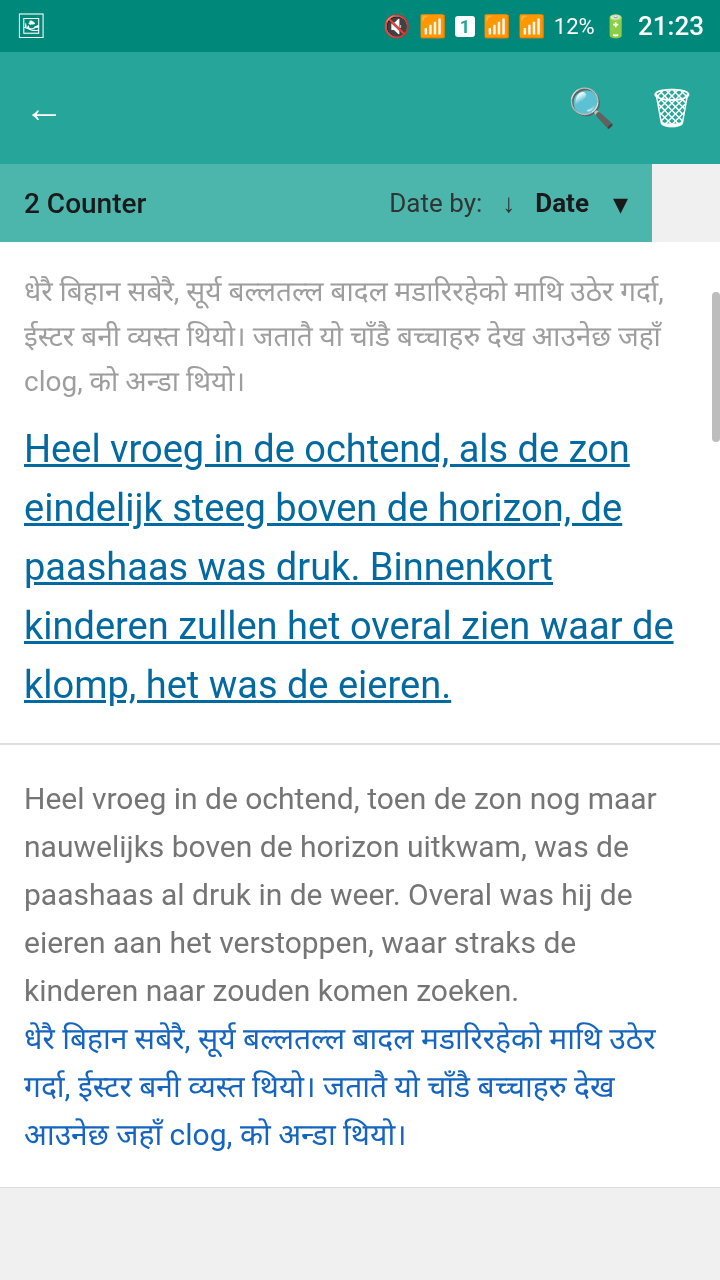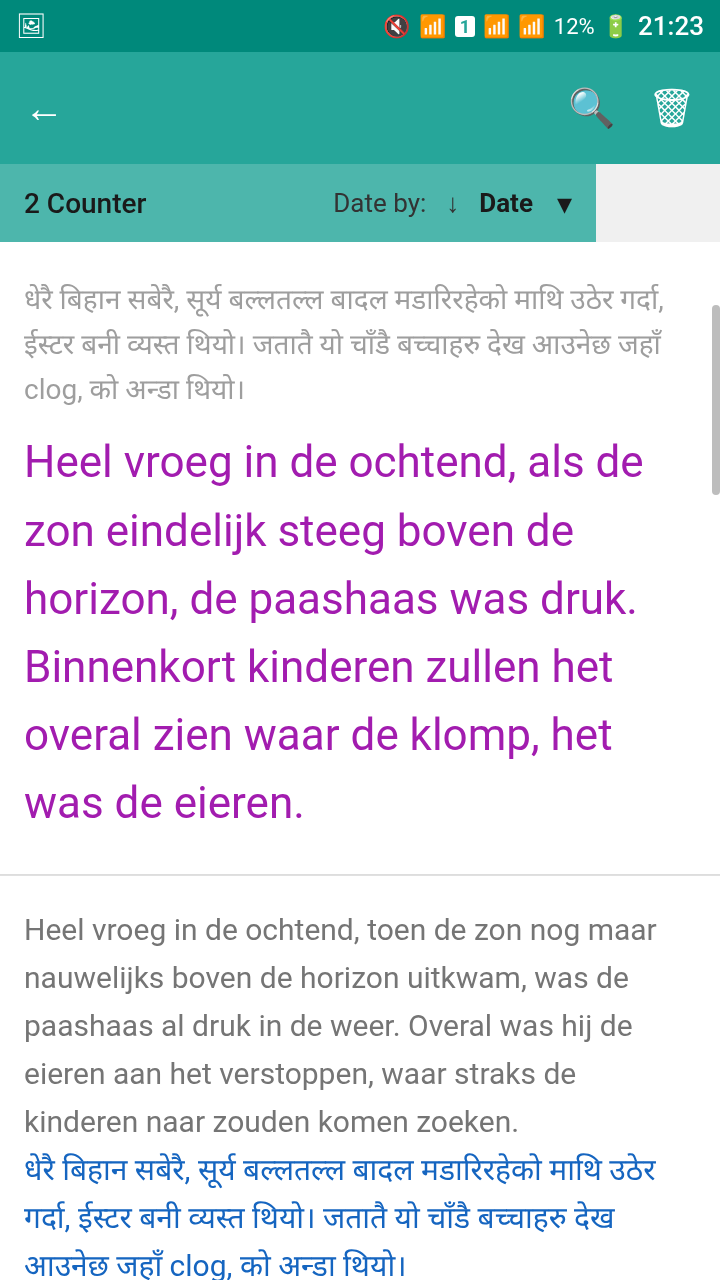--- a/index.html
+++ b/index.html
@@ -93,21 +93,21 @@
       width: 14px;
       height: 2px;
       background: white;
       top: 50%;
       left: 50%;
       transform: translateY(-50%);
     }
 
     
     .toolbar-row {
-      width: 596px;
+      width: 652px;
       height: 78px;
       background: #4DB6AC;
       display: flex;
       align-items: center;
       padding: 0 24px;
       gap: 16px;
     }
     .counter-label {
       color: #1a1a1a;
       font-size: 28px;
@@ -137,38 +137,39 @@
     
     .content {
       width: 720px;
       background: #f5f5f5;
     }
 
     
     .history-item {
       background: white;
       border-bottom: 1px solid #ddd;
-      padding: 36px 24px;
+      padding: 28px 24px;
       position: relative;
     }
     .history-item:first-child {
       border-top: none;
     }
 
     .text-nepali-gray {
       color: #9e9e9e;
       font-size: 28px;
       line-height: 1.6;
       margin-bottom: 16px;
     }
     .text-dutch-blue {
-      color: #a21caf;
-      font-size: 44px;
+      color: #0369a1;
+      font-size: 38px;
       line-height: 1.55;
       font-weight: 400;
+      text-decoration: underline;
     }
     .text-dutch-gray {
       color: #757575;
       font-size: 30px;
       line-height: 1.6;
     }
     .text-nepali-blue {
       color: #1565C0;
       font-size: 30px;
       line-height: 1.6;

